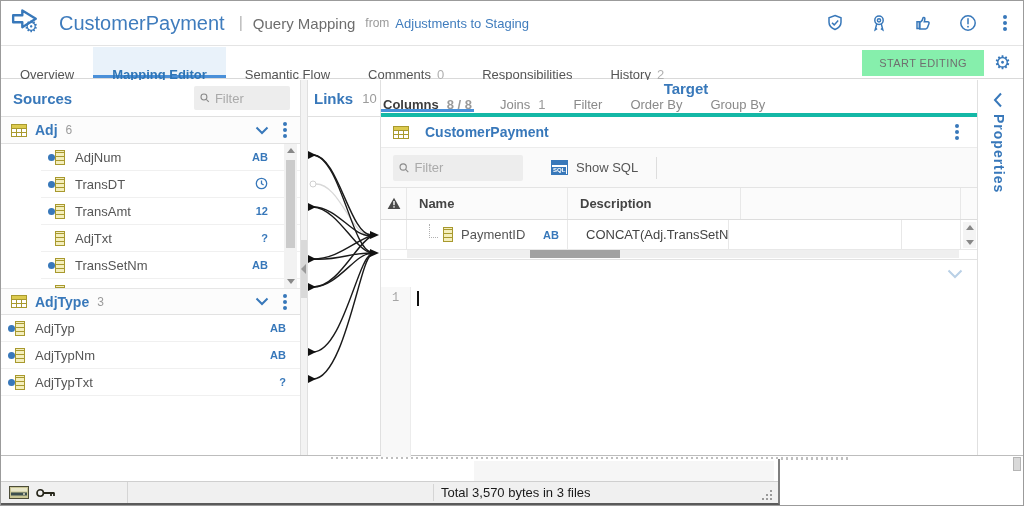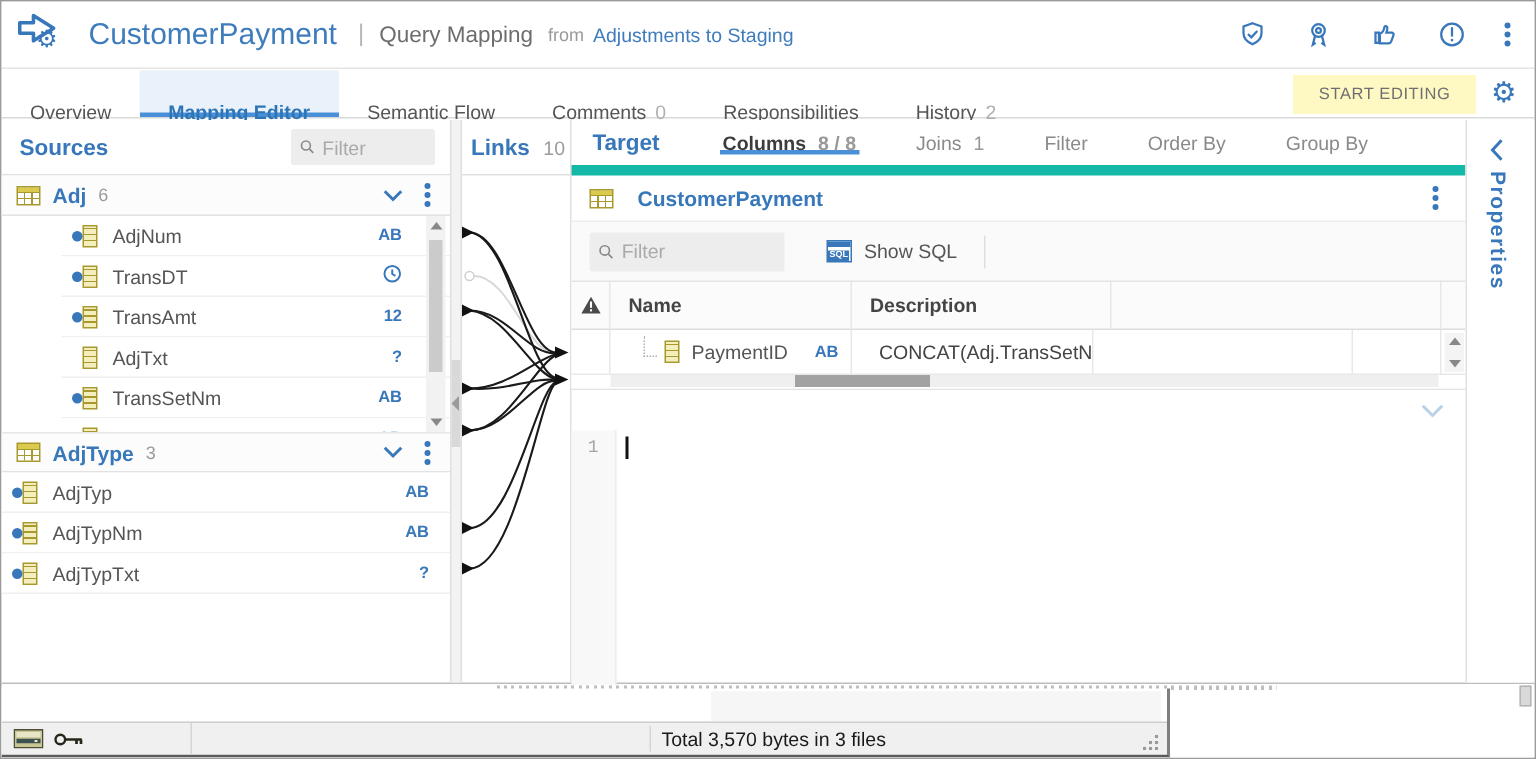--- a/index.html
+++ b/index.html
@@ -19,21 +19,21 @@
   .hdr-fromval { font-size:13px; color:#3f7cbd; margin-left:6px; }
   .hdr-icons { margin-left:auto; margin-right:16px; display:flex; align-items:center; gap:26px; }
   .hicon { display:inline-flex; cursor:pointer; }
   .kdots { display:inline-block; width:4px; height:4px; border-radius:50%; background:#3878ba; box-shadow:0 -6px 0 #3878ba, 0 6px 0 #3878ba; }
 
   
   .tabbar { position:absolute; left:0; top:46px; width:100%; height:32px; border-bottom:1px solid #d9d9d9; background:#fff; display:flex; align-items:stretch; }
   .tab { padding:12px 19px; line-height:31px; color:#555; cursor:pointer; white-space:nowrap; }
   .tab .cnt { color:#b0b0b0; margin-left:6px; }
   .tab.active { background:#e9f2fa; color:#2e75b6; font-weight:bold; box-shadow:inset 0 -3px 0 #4a90d9; }
-  .start-btn { margin-left:auto; align-self:center; background:#fef9c3; border:none; color:#6f6f6f; font-family:inherit; font-size:11px; letter-spacing:.4px; padding:7px 17px; cursor:pointer; margin-right:10px;text-align:center; }
+  .start-btn { margin-left:auto; align-self:center; background:#86efac; border:none; color:#6f6f6f; font-family:inherit; font-size:11px; letter-spacing:.4px; padding:7px 17px; cursor:pointer; margin-right:10px;text-align:center; }
   .tabbar-gear { align-self:center; font-size:19px; color:#3878ba; margin-right:12px; cursor:pointer; line-height:1; }
 
   
   .main { position:absolute; left:0; top:79px; width:100%; height:376px; border-bottom:1px solid #bdbdbd; display:flex; background:#fff; }
 
   
   .panel-sources { position:relative; width:299px; flex:0 0 auto; }
   .src-header { height:37px; border-bottom:1px solid #e0e0e0; display:flex; align-items:center; padding:0 10px 0 12px; }
   .src-title { font-size:15px; font-weight:bold; color:#3878ba; }
   .filterbox { margin-left:auto; width:96px; height:24px; background:#ededed; border-radius:2px; display:flex; align-items:center; padding:0 6px; }
@@ -69,23 +69,23 @@
 
   
   .panel-links { position:relative; width:72px; flex:0 0 auto; }
   .links-header { height:37px; border-bottom:1px solid #e0e0e0; display:flex; align-items:center; padding-left:6px; }
   .links-title { font-size:15px; font-weight:bold; color:#3878ba; }
   .links-count { margin-left:9px; color:#9b9b9b; font-size:13px; }
   .links-svg { position:absolute; left:0; top:37px; }
 
   
   .panel-target { position:relative; flex:1 1 auto; border-left:1px solid #e0e0e0; }
-  .tgt-header { height:37px; border-bottom:7px solid #14b8a6; display:flex; align-items:center; }
+  .tgt-header { height:37px; border-bottom:4px solid #14b8a6; display:flex; align-items:flex-start;flex-direction:column; }
   .tgt-title { font-size:15px; font-weight:bold; color:#3878ba; align-self:center; margin-left:14px; }
-  .tgt-tabs { display:flex; margin-left:40px; gap:36px; }
+  .tgt-tabs { display:flex; gap:24px; }
   .ttab { display:flex; align-items:center; gap:8px; color:#8a8a8a; cursor:pointer; padding:0 2px; }
   .ttab .cnt { color:#999; }
   .ttab.active { color:#3c3c3c; font-weight:bold; box-shadow:inset 0 -3px 0 #4a90d9; }
   .cp-bar { height:31px; display:flex; align-items:center; padding:0 12px; border-bottom:1px solid #ececec; }
   .cp-name { font-size:14px; font-weight:bold; color:#3878ba; }
   .cp-bar .kdots { margin-left:auto; margin-right:6px; }
   .tgt-toolbar { height:40px; background:#fafafa; display:flex; align-items:center; padding-left:12px; border-bottom:1px solid #e4e4e4; }
   .tgt-toolbar .filterbox { margin-left:0; width:130px; height:26px; }
   .sql-btn { display:flex; align-items:center; gap:8px; margin-left:28px; cursor:pointer; color:#555; }
   .sql-icon { width:17px; height:15px; border:1px solid #3878ba; background:linear-gradient(#3878ba 0 4px, #fff 4px); position:relative; }

